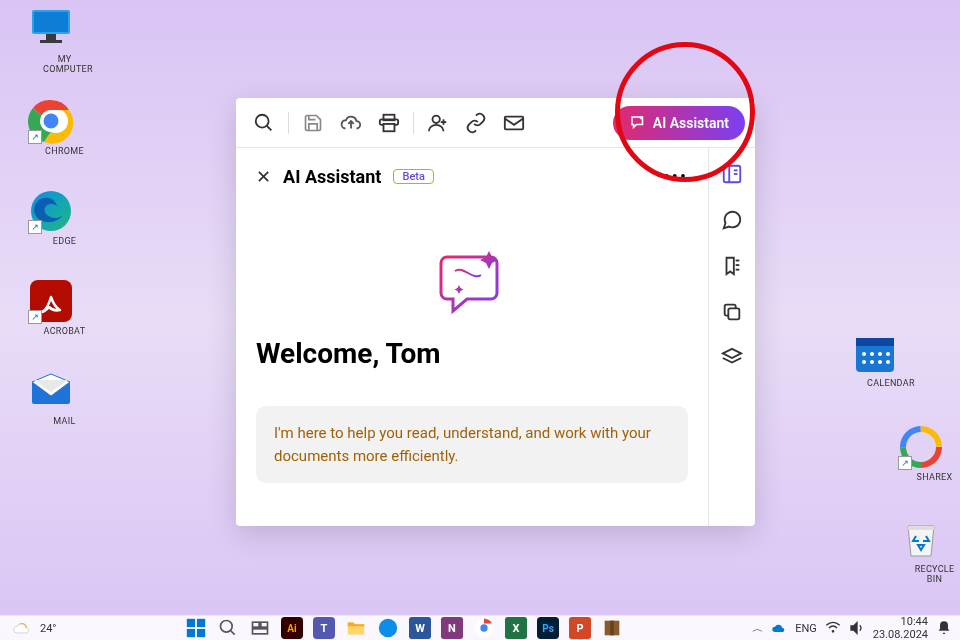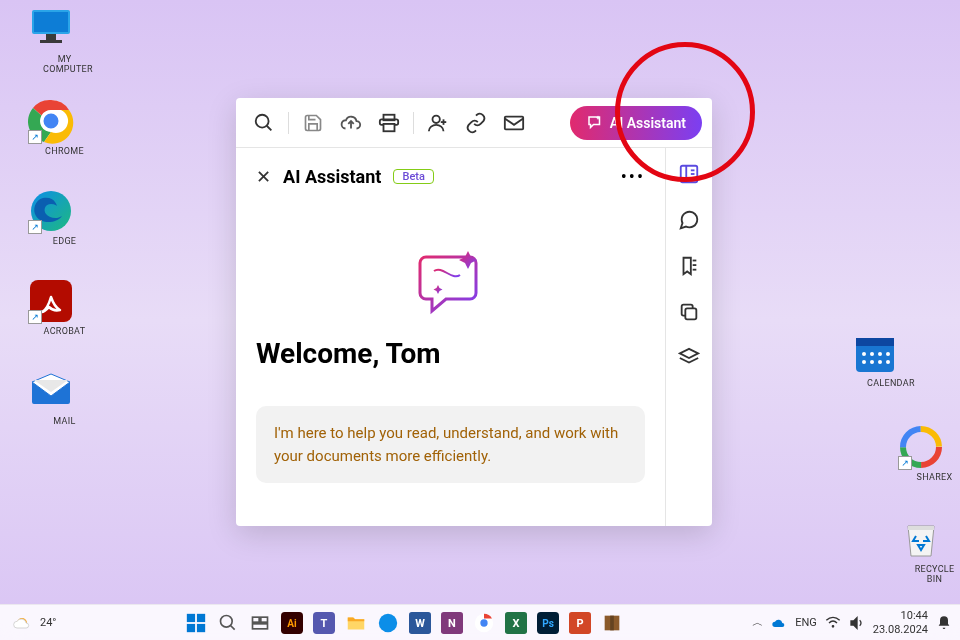--- a/index.html
+++ b/index.html
@@ -5,21 +5,21 @@
 * { margin: 0; padding: 0; box-sizing: border-box; font-family: -apple-system, BlinkMacSystemFont, "Segoe UI", Roboto, sans-serif; }
 body { width: 960px; height: 640px; background: linear-gradient(180deg, #d9c4f4 0%, #e8dcf7 50%, #d9c4f4 100%); position: relative; overflow: hidden; }
 
 
 .desktop-icon { position: absolute; width: 70px; text-align: center; cursor: pointer; }
 .desktop-icon .icon-img { width: 46px; height: 46px; margin: 0 auto 2px; display: flex; align-items: center; justify-content: center; position: relative; }
 .desktop-icon .shortcut-arrow { position: absolute; bottom: 0; left: 0; width: 14px; height: 14px; background: white; border: 1px solid #999; display: flex; align-items: center; justify-content: center; font-size: 9px; color: #0078d4; }
 .desktop-icon .label { font-size: 9px; color: #333; letter-spacing: 0.3px; margin-left: 27px; }
 
 
-.app-window { position: absolute; left: 236px; top: 98px; width: 476px; height: 428px; background: white; box-shadow: 0 8px 30px rgba(0,0,0,0.15); border-radius: 4px; }
+.app-window { position: absolute; left: 236px; top: 98px; width: 519px; height: 428px; background: white; box-shadow: 0 8px 30px rgba(0,0,0,0.15); border-radius: 4px; }
 .toolbar { height: 50px; border-bottom: 1px solid #e5e5e5; display: flex; align-items: center; padding: 0 10px; gap: 2px; }
 .toolbar-icon { width: 36px; height: 36px; display: flex; align-items: center; justify-content: center; cursor: pointer; border-radius: 4px; }
 .toolbar-sep { width: 1px; height: 22px; background: #ddd; margin: 0 4px; }
 .ai-button { margin-left: auto; background: linear-gradient(90deg, #e12a6e 0%, #7b3ff2 100%); color: white; border: none; border-radius: 20px; padding: 8px 16px; font-size: 14px; font-weight: 600; cursor: pointer; display: flex; align-items: center; gap: 6px; }
 
 .panel-body { display: flex; height: calc(100% - 50px); }
 .panel-main { flex: 1; padding: 18px 20px; display: flex; flex-direction: column; border-right: 1px solid #e5e5e5; }
 .panel-header { display: flex; align-items: center; gap: 12px; margin-bottom: 20px; }
 .close-x { font-size: 18px; cursor: pointer; color: #333; }
 .panel-title { font-size: 18px; font-weight: 700; }
@@ -30,21 +30,21 @@
 .welcome { font-size: 28px; font-weight: 700; margin-bottom: 36px; }
 .intro-box { background: #f2f2f2; border-radius: 10px; padding: 16px 18px; font-size: 15px; line-height: 1.5; color: #a16207; }
 
 .panel-side { width: 46px; display: flex; flex-direction: column; align-items: center; padding-top: 14px; gap: 22px; }
 .side-icon { width: 24px; height: 24px; cursor: pointer; display:flex; align-items:center; justify-content:center; }
 
 
 .highlight-circle { position: absolute; left: 615px; top: 42px; width: 140px; height: 140px; border: 5px solid #e30613; border-radius: 50%; pointer-events: none; }
 
 
-.taskbar { position: absolute; bottom: 0; left: 0; right: 0; height: 36px; background: rgba(255,255,255,0.85); backdrop-filter: blur(10px); display: flex; padding: 0 8px; border-top: 1px solid rgba(0,0,0,0.06); }
+.taskbar { position: absolute; bottom: 0; left: 0; right: 0; height: 25px; background: rgba(255,255,255,0.85); backdrop-filter: blur(10px); display: flex; padding: 0 8px; border-top: 1px solid rgba(0,0,0,0.06); }
 .tb-left { display: flex; align-items: center; gap: 4px; font-size: 11px; color: #333; }
 .tb-center { flex: 1; display: flex; align-items: center; justify-content: center; gap: 4px; }
 .tb-icon { width: 28px; height: 28px; display: flex; align-items: center; justify-content: center; cursor: pointer; border-radius: 4px; }
 .tb-right { display: flex; align-items: center; gap: 8px; font-size: 11px; color: #333; }
 .tb-clock { text-align: right; line-height: 1.2; }
 
 svg { display: block; }
 </style>
 </head>
 <body>

